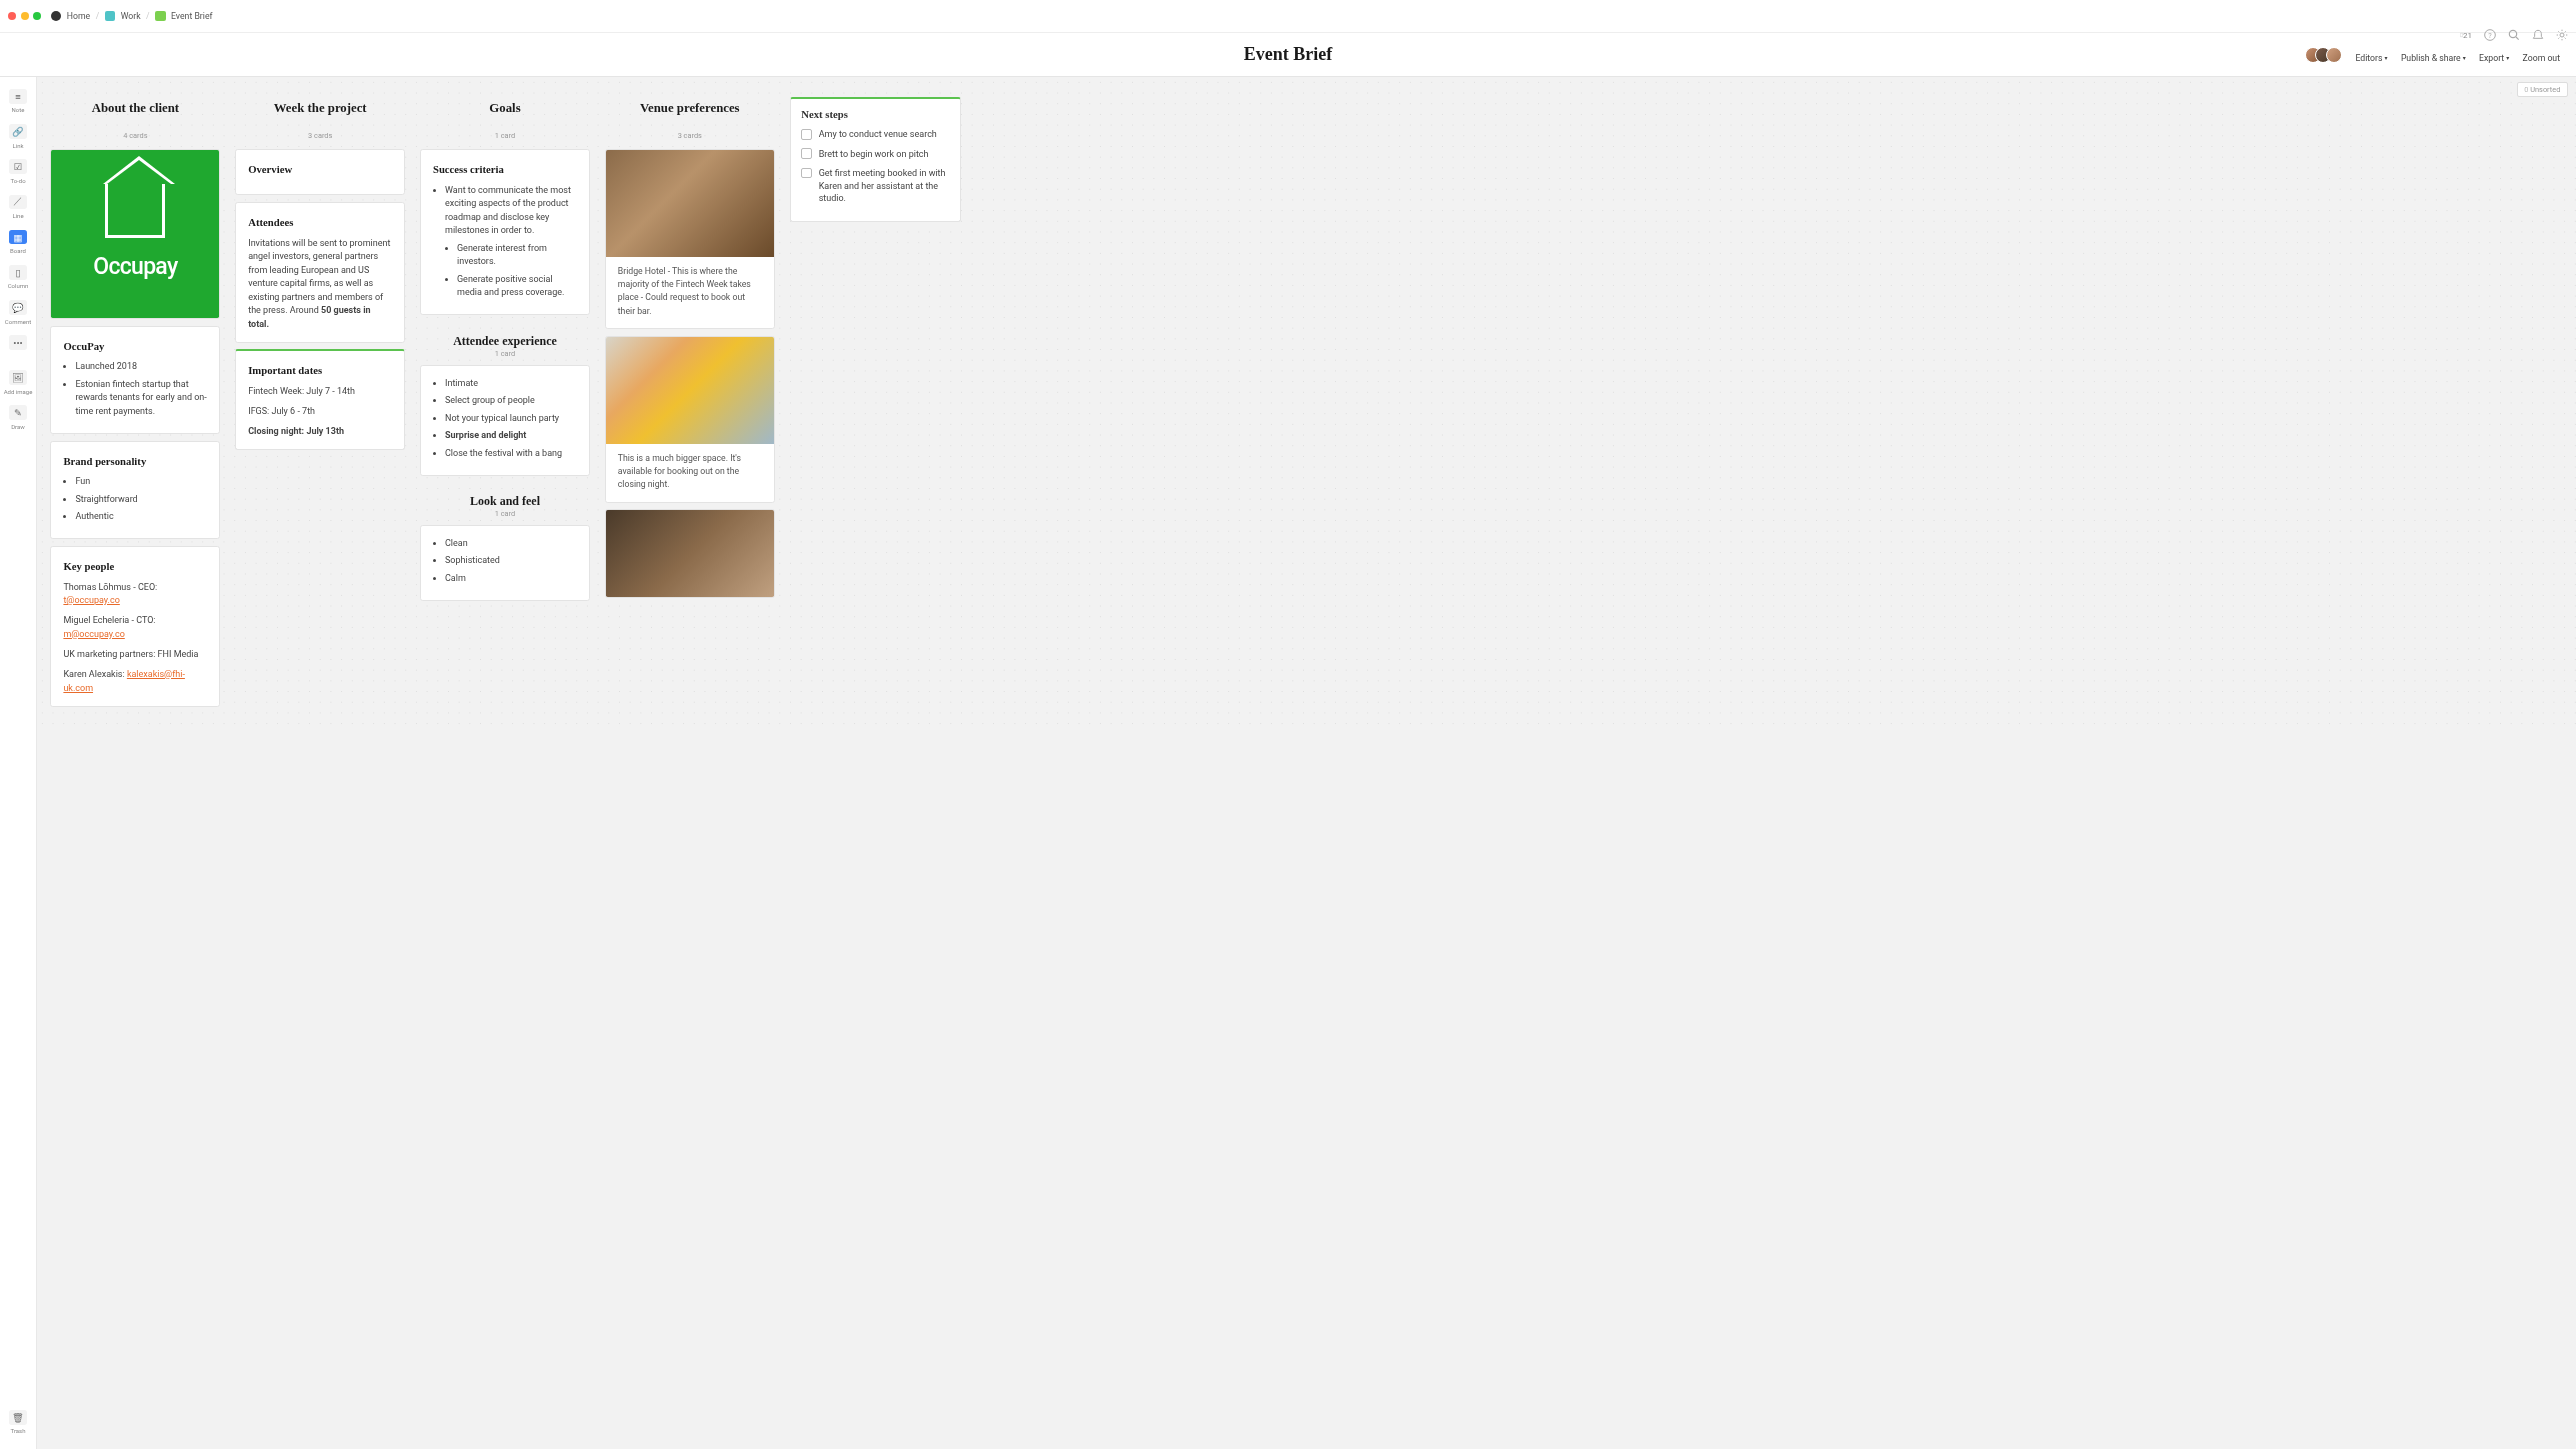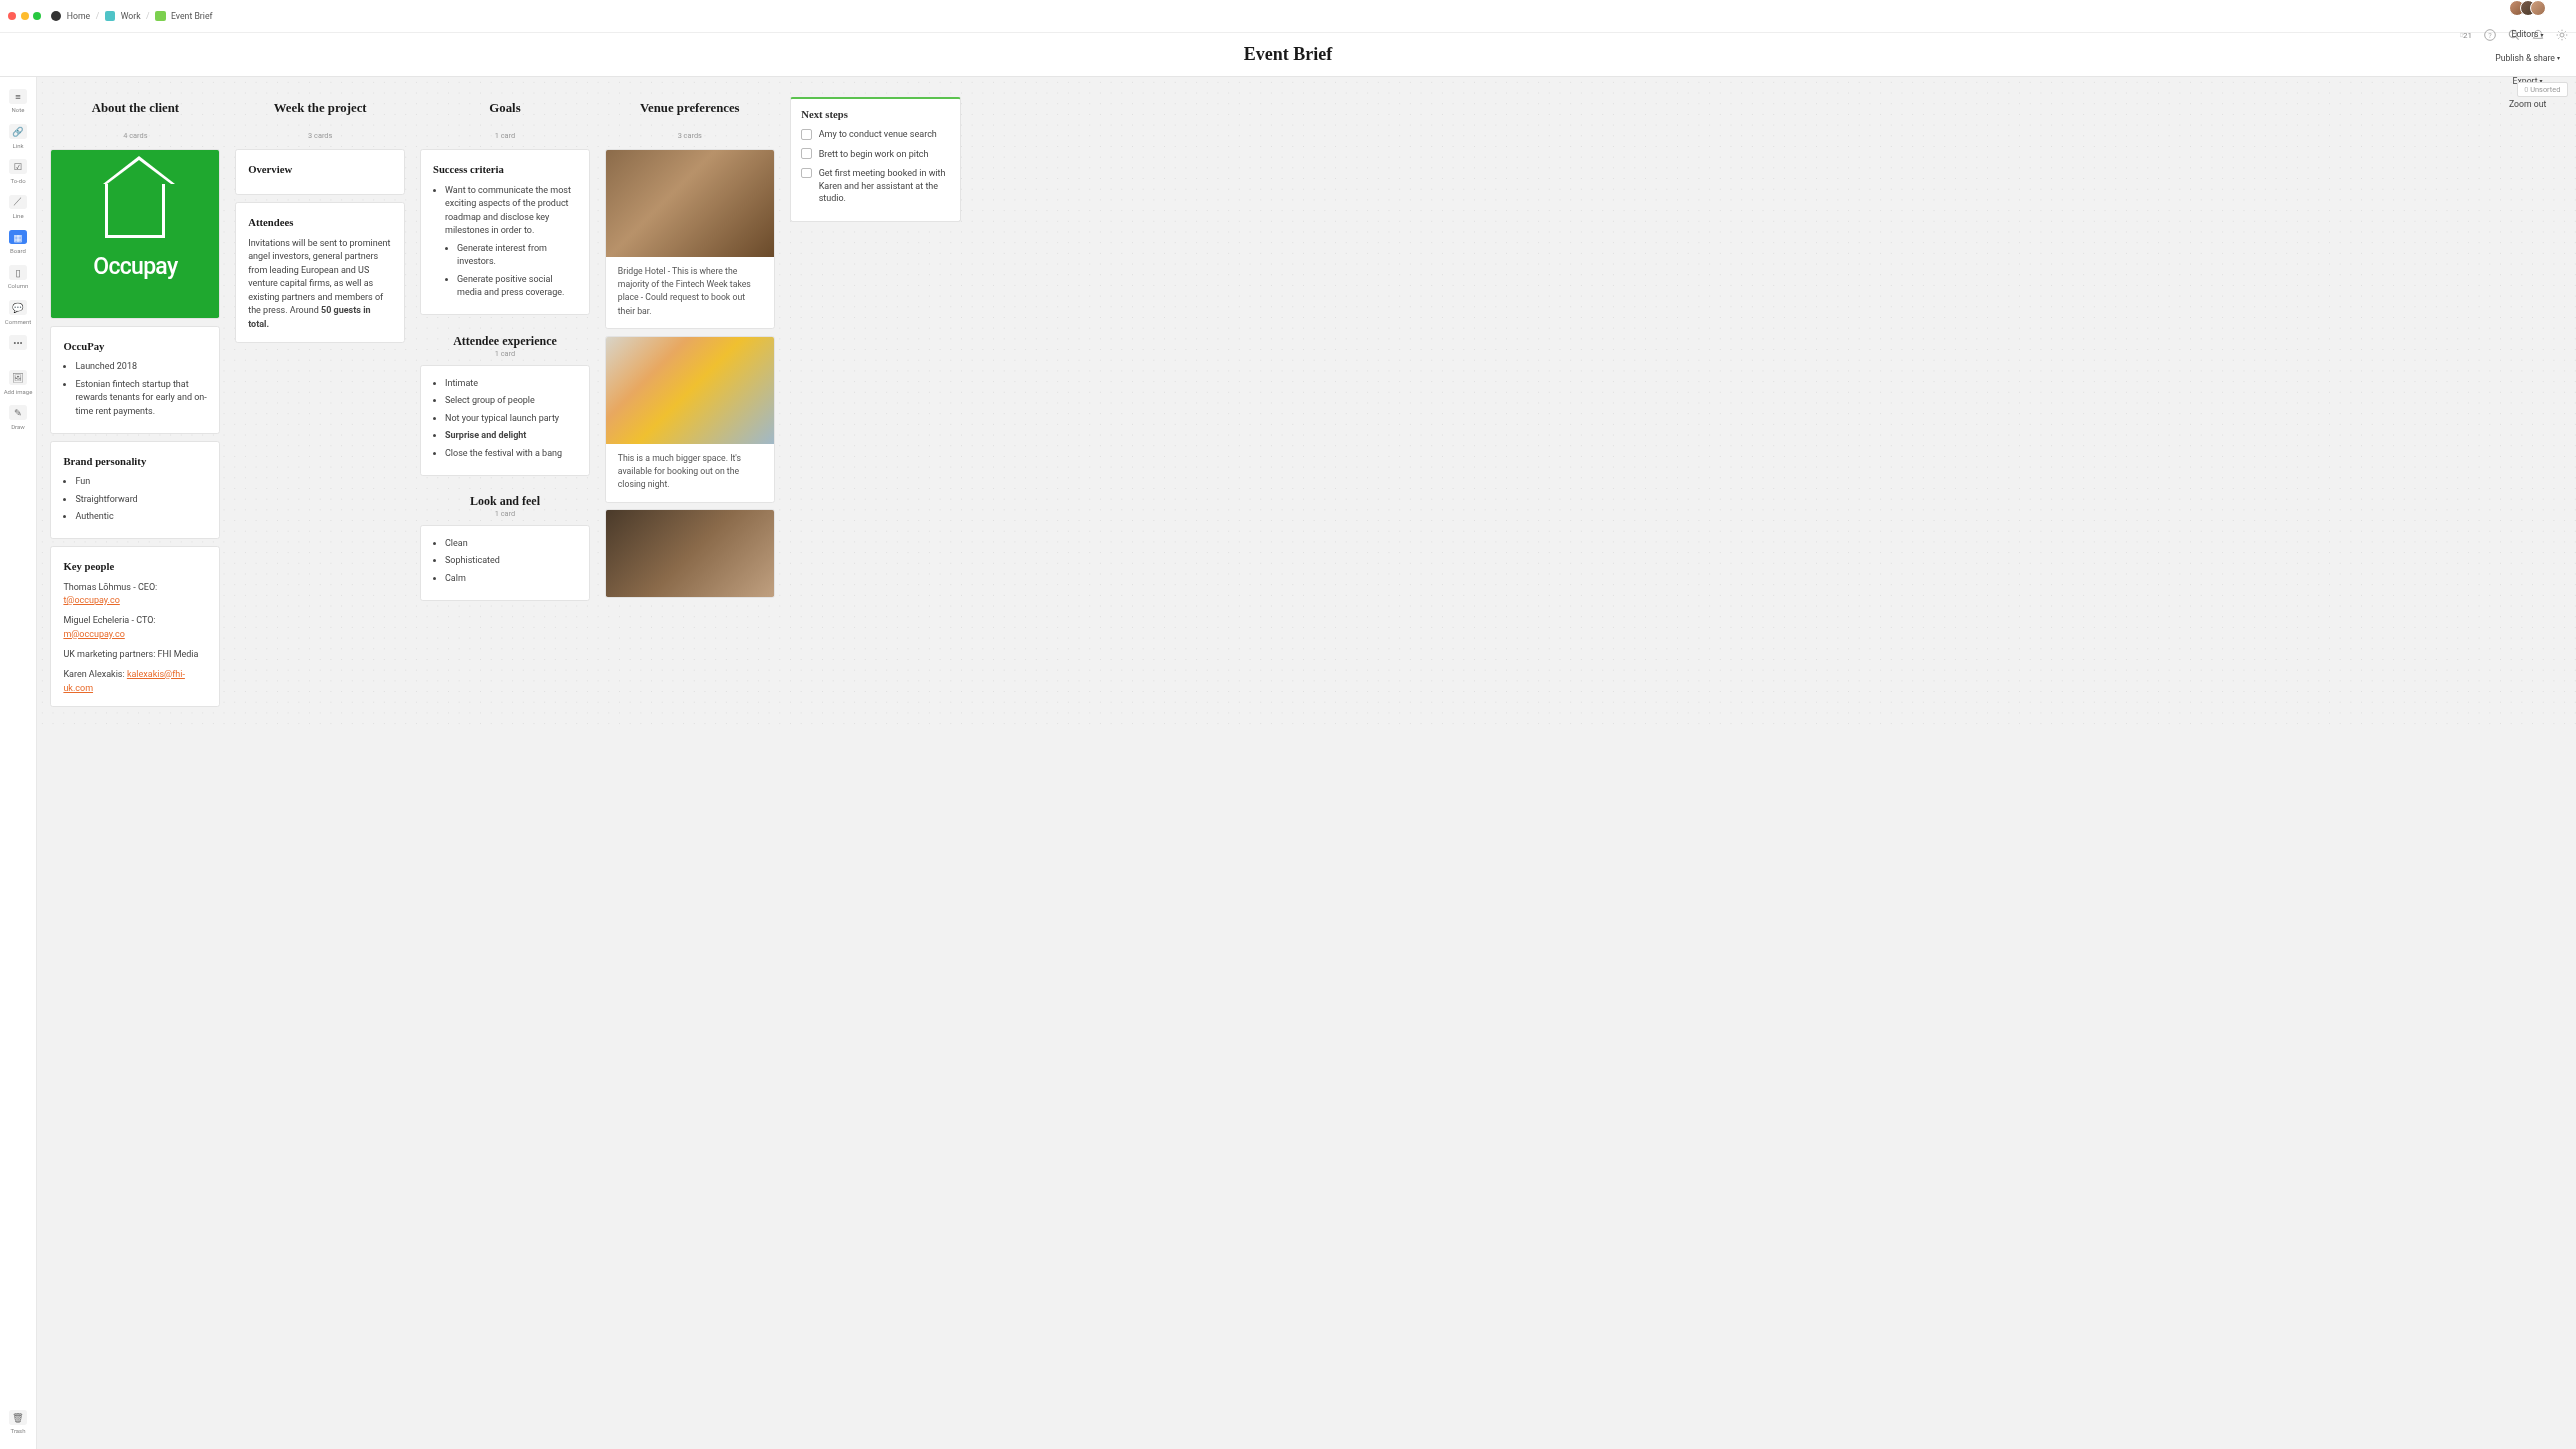--- a/index.html
+++ b/index.html
@@ -20,21 +20,21 @@
 .bc-icon.brief { background: #7cd04f; }
 .bc-sep { color: #ccc; }
 .bc-label { color: #555; }
 .topbar-right { margin-left: auto; display: flex; align-items: center; gap: 12px; color: #888; margin-top: 38px; }
 .top-icon { width: 12px; height: 12px; display: flex; align-items: center; justify-content: center; cursor: pointer; }
 .count-badge { font-size: 8px; color: #888; }
 
 
 .header { height: 44px; display: flex; align-items: center; padding: 0 16px; border-bottom: 0.7px solid #e5e5e5; position: relative; }
 .header-title { position: absolute; left: 50%; transform: translateX(-50%); font-family: Georgia, "Times New Roman", serif; font-weight: bold; font-size: 18px; color: #1a1a1a; }
-.header-right { margin-left: auto; display: flex; align-items: center; gap: 13.4px; font-size: 8.7px; color: #444; flex-direction: column; }
+.header-right { margin-left: auto; display: flex; align-items: flex-end; gap: 13.4px; font-size: 8.7px; color: #444; }
 .avatars { display: flex; }
 .avatar { width: 16px; height: 16px; border-radius: 50%; border: 1.3px solid #fff; margin-left: -5.4px; background: linear-gradient(135deg,#c89070,#8a5a3a); }
 .avatar:first-child { margin-left: 0; }
 .hdr-link { cursor: pointer; display: flex; align-items: center; gap: 2px; }
 .chev { font-size: 6px; }
 
 
 .main { flex: 1; display: flex; overflow: hidden; background: #f2f2f2; }
 
 
@@ -268,20 +268,26 @@
             <div class="col-title">Week the project</div>
             <div class="col-meta">3 cards</div>
           </div>
           <div class="card">
             <div class="card-title">Overview</div>
           </div>
           <div class="card">
             <div class="card-title">Attendees</div>
             <p><span>Invitations will be sent to prominent angel investors, general partners from leading European and US venture capital firms, as well as existing partners and members of the press. Around </span><b>50 guests in total.</b></p>
           </div>
+          <div class="card accent-top">
+            <div class="card-title">Important dates</div>
+            <p>Fintech Week: July 7 - 14th</p>
+            <p>IFGS: July 6 - 7th</p>
+            <p><b>Closing night: July 13th</b></p>
+          </div>
         </div>
 
         <div class="board-col">
           <div class="col-header">
             <div class="col-title">Goals</div>
             <div class="col-meta">1 card</div>
           </div>
           <div class="card">
             <div class="card-title">Success criteria</div>
             <ul>

